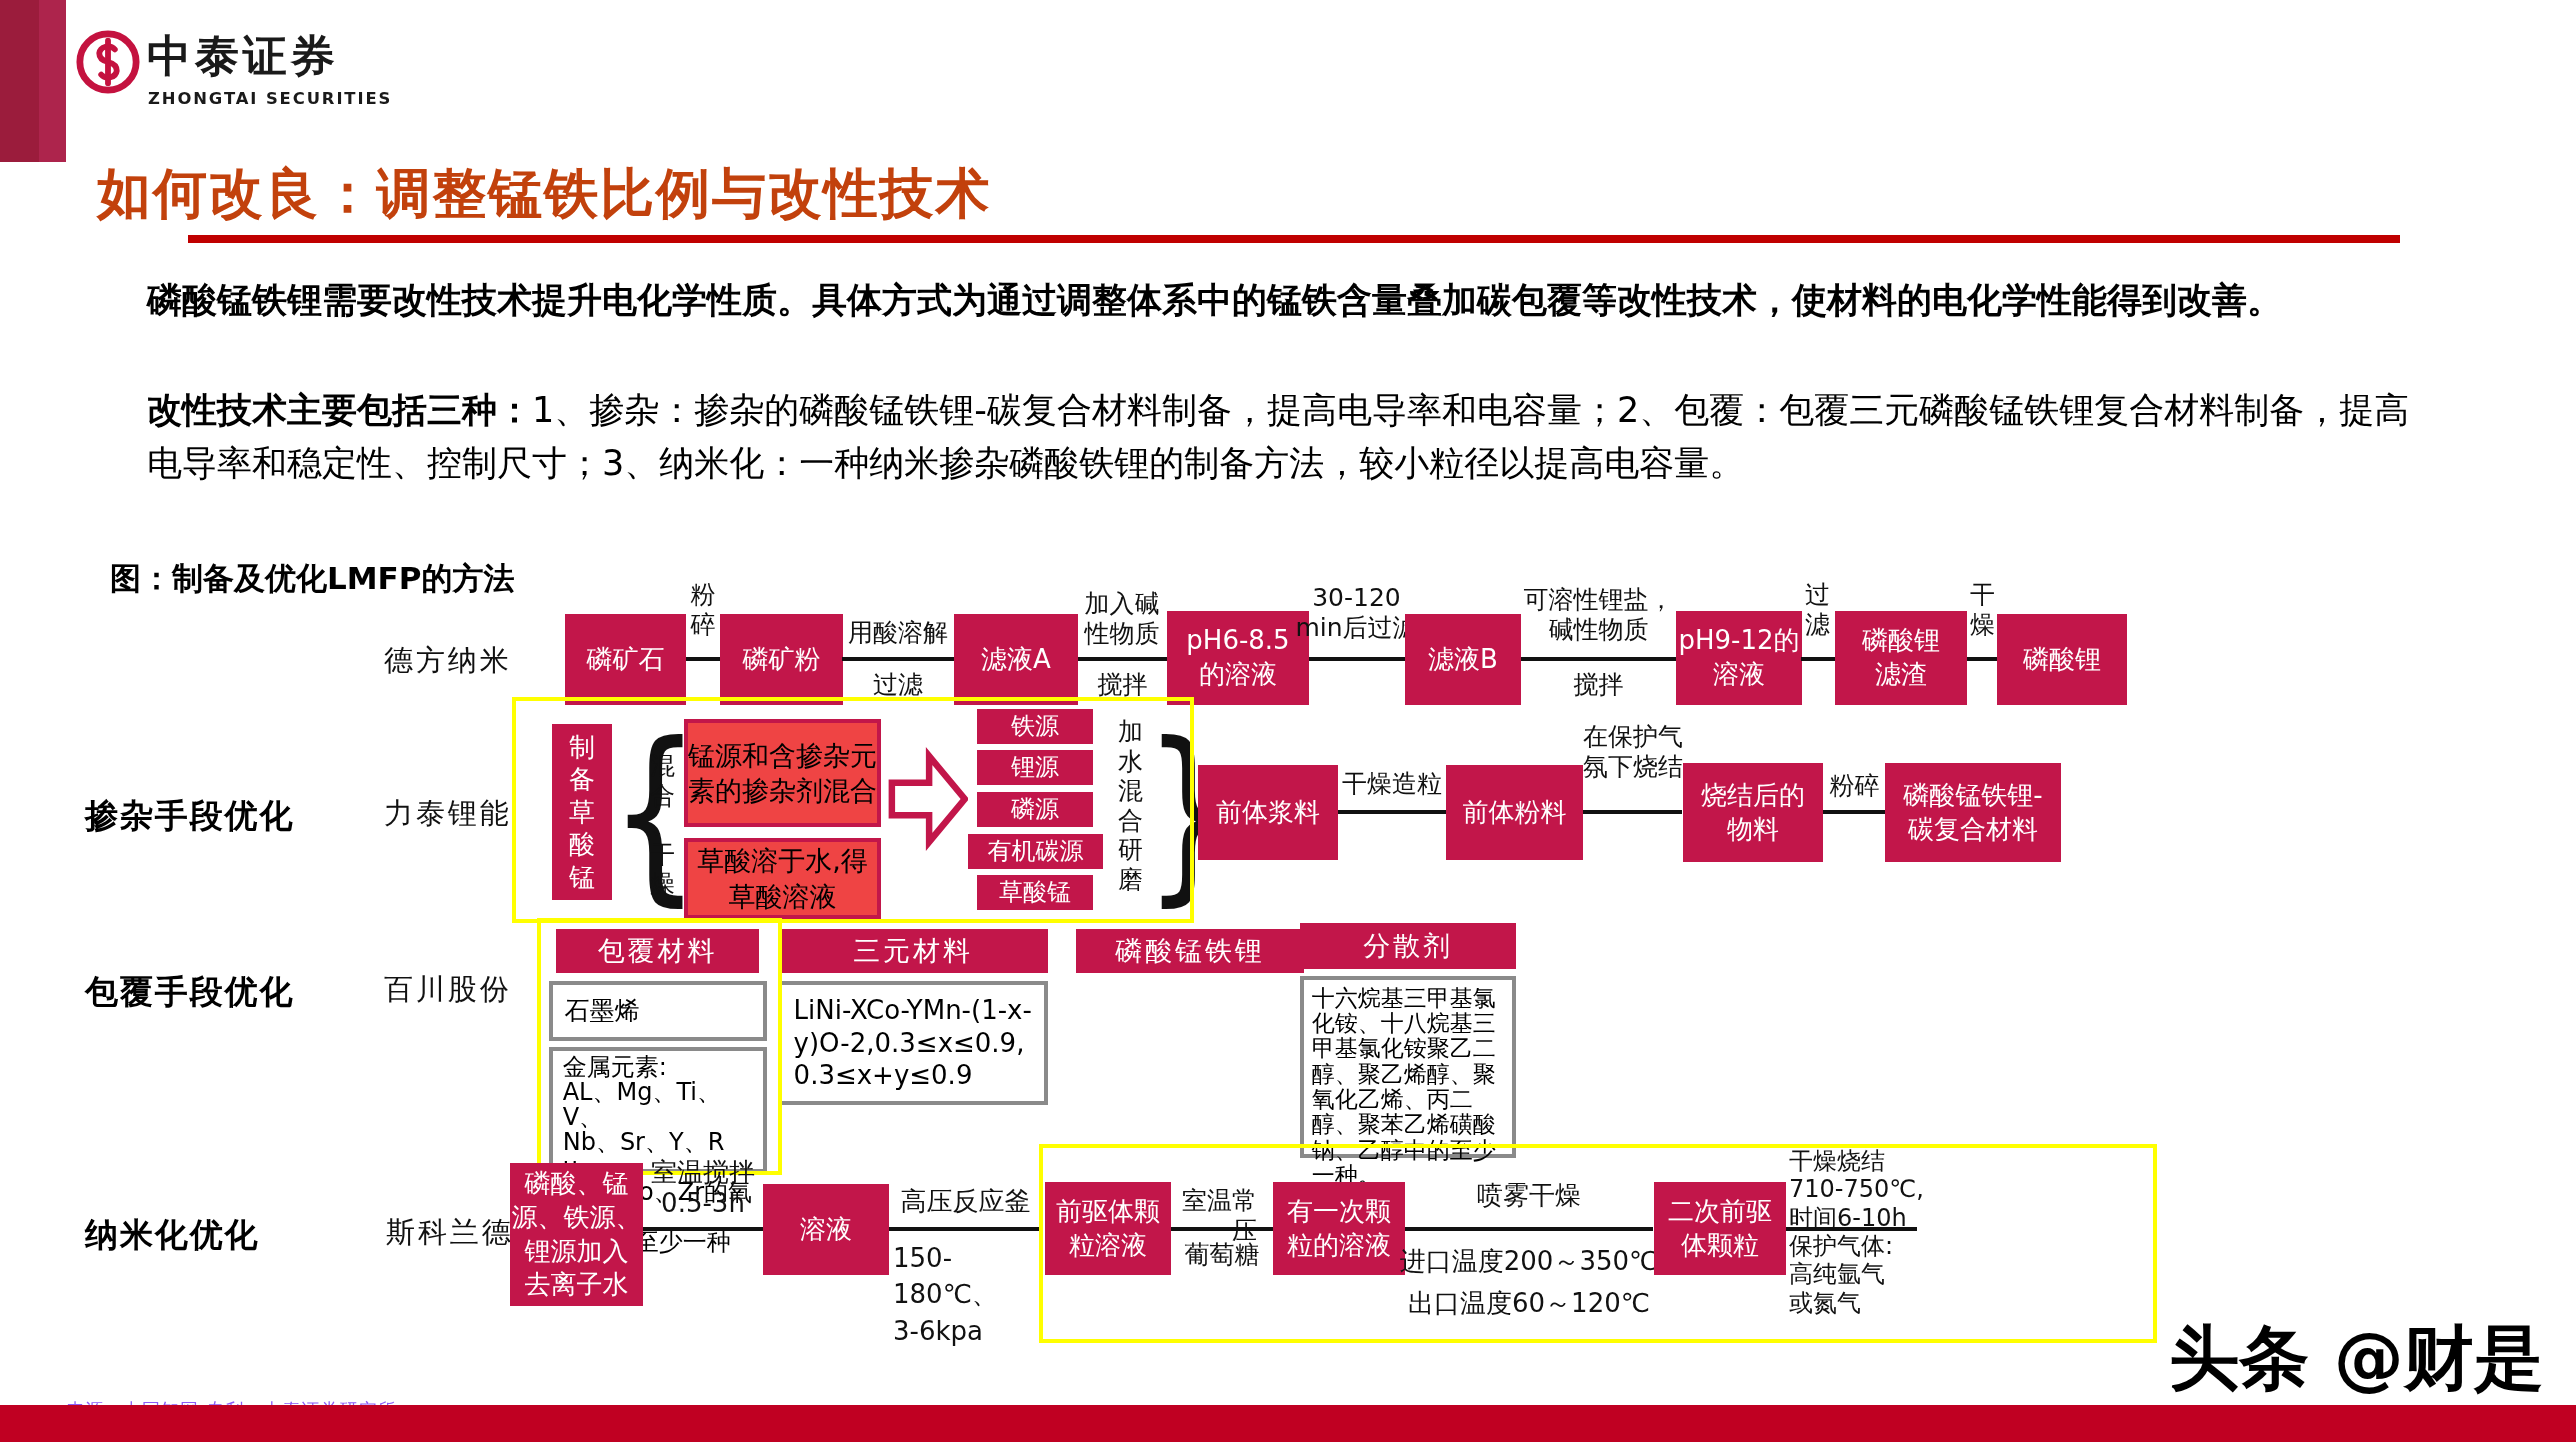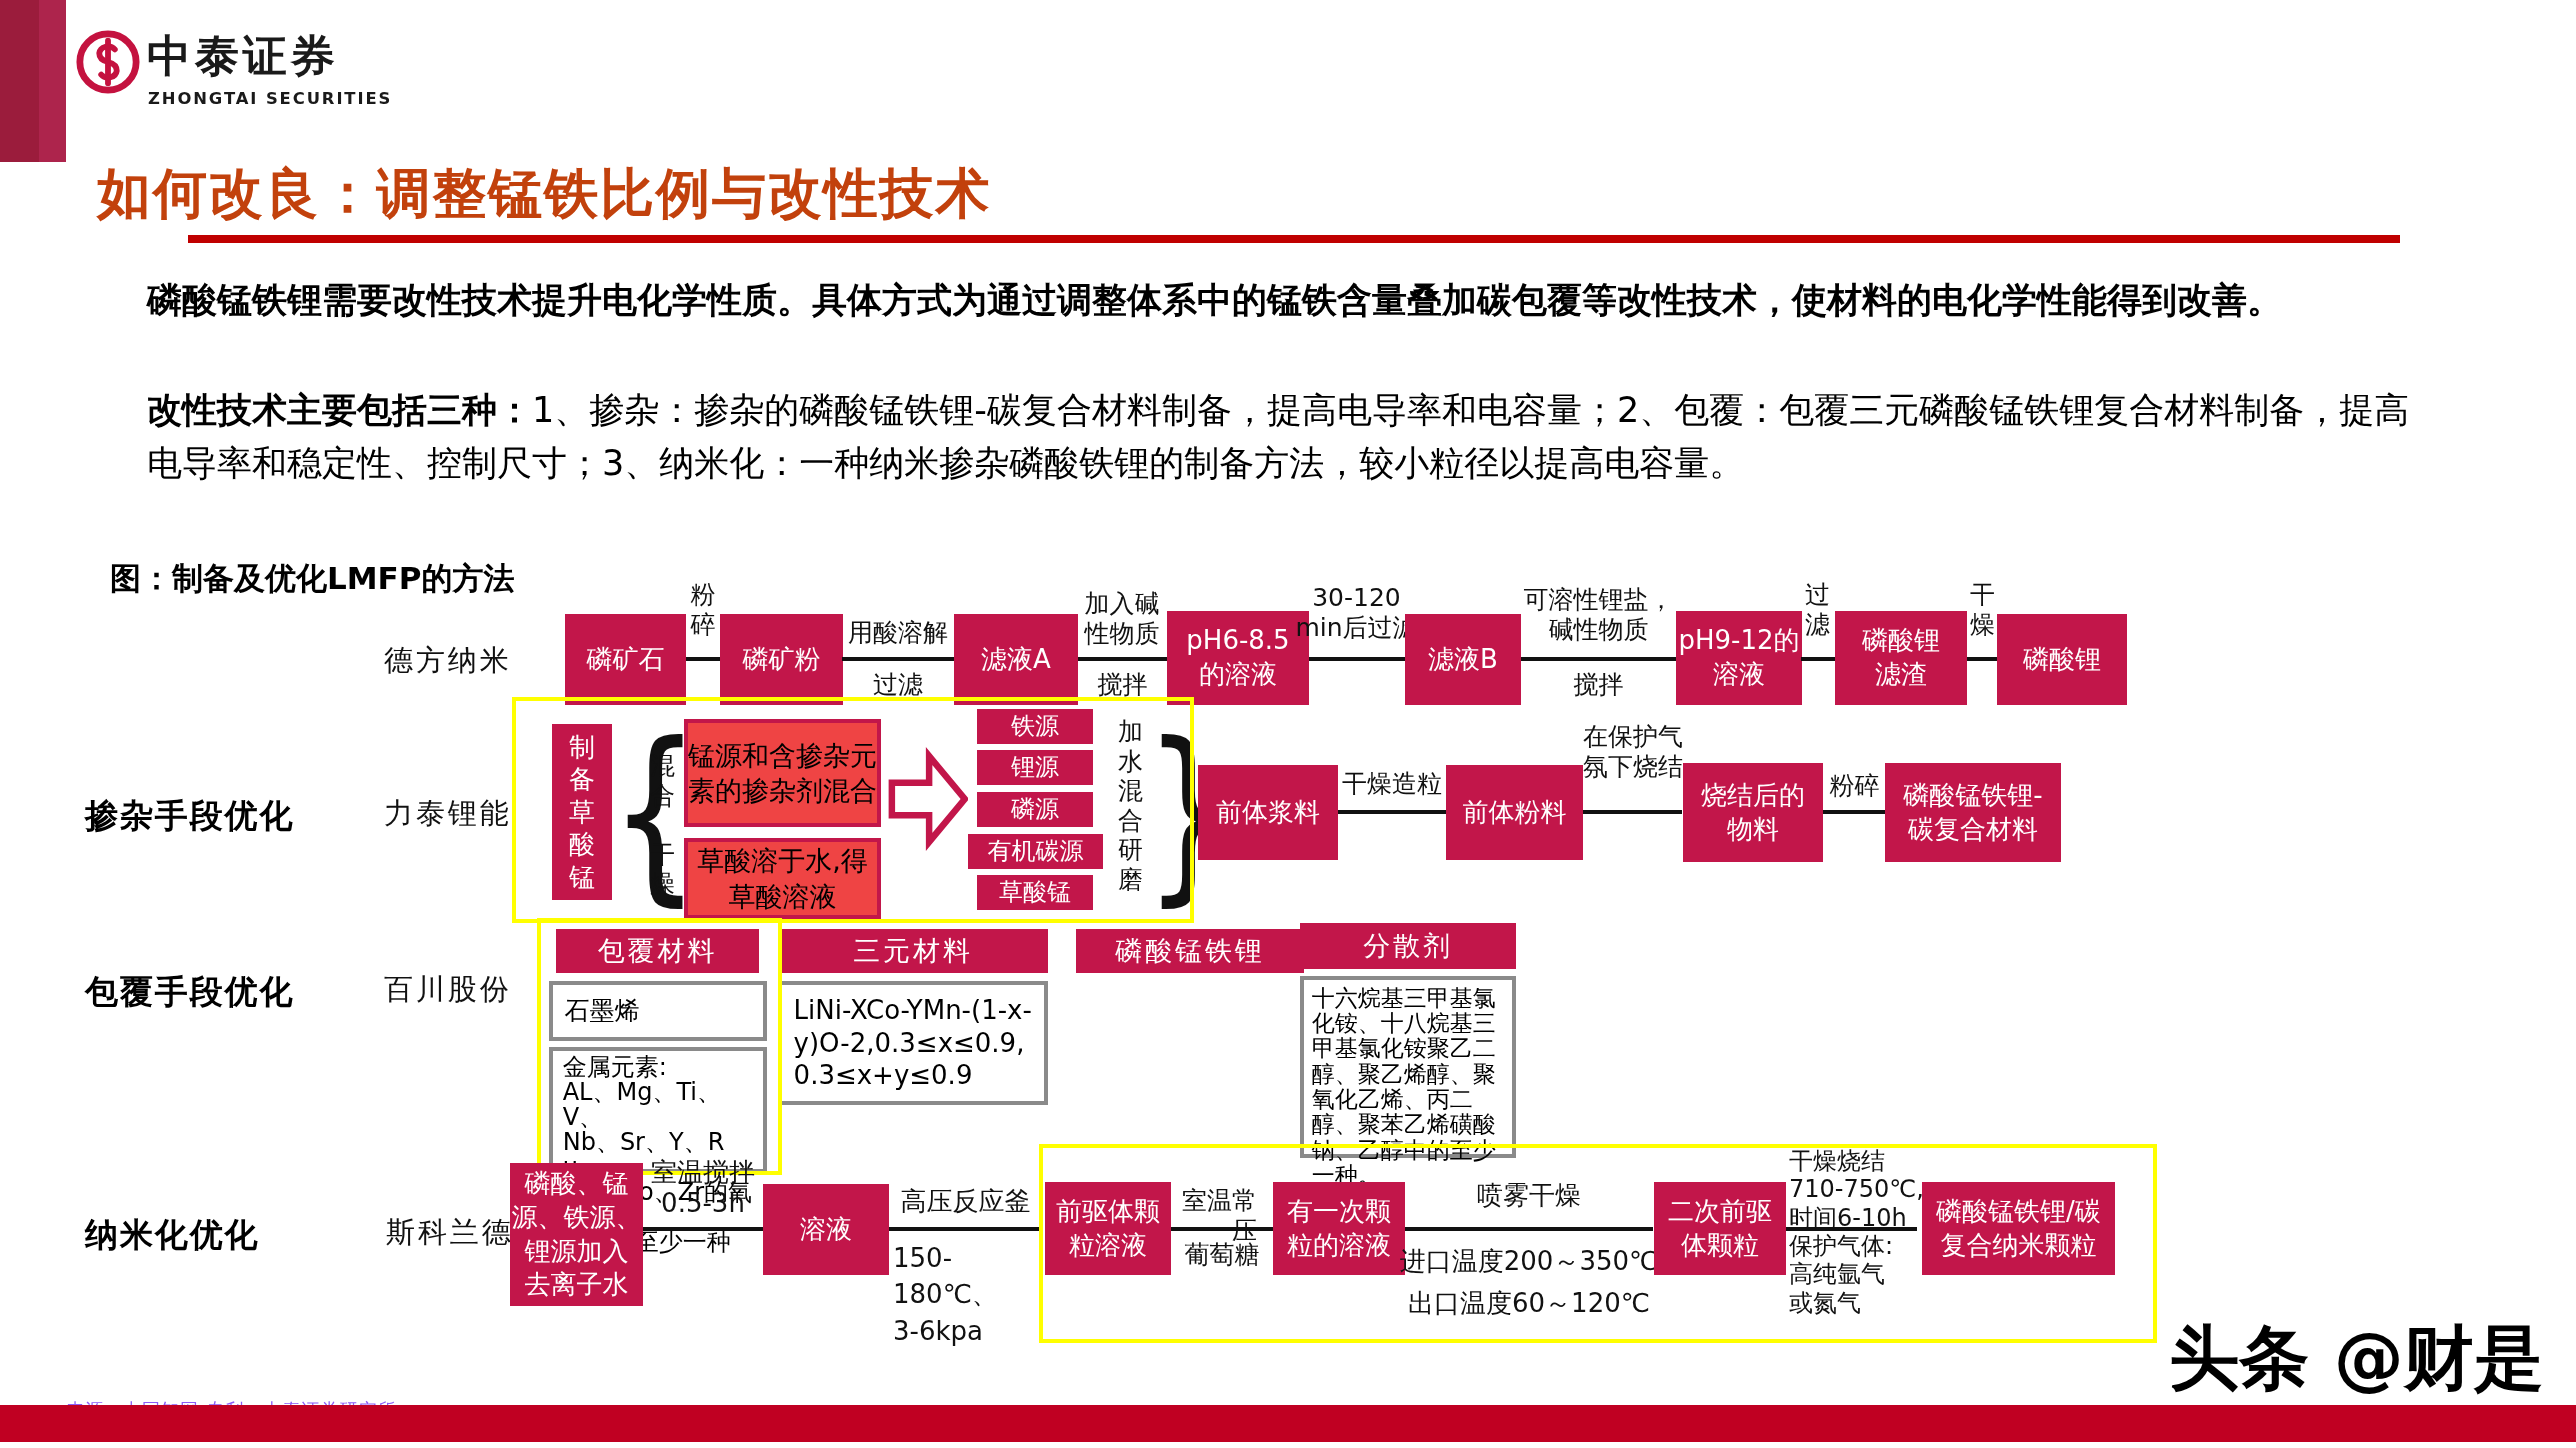--- a/index.html
+++ b/index.html
@@ -220,22 +220,20 @@
   <div class="box" style="left:1654px;top:1182px;width:132px;height:93px;">二次前驱
 体颗粒</div>
   <div class="hline" style="left:1786px;top:1227px;width:131px;"></div>
   <div class="clab clab-left" style="left:1789px;top:1147px;width:135px;font-size:24px;line-height:1.18;">干燥烧结
 710-750℃,
 时间6-10h
 保护气体:
 高纯氩气
 或氮气</div>
 
-  <div class="box" style="left:1922px;top:1182px;width:193px;height:93px;">磷酸锰铁锂/碳
-复合纳米颗粒</div>
 
   <div class="ybox" style="left:1039px;top:1144px;width:1118px;height:199px;"></div>
 
   <div class="source" style="left:66px;top:1358px;">来源：中国知网-专利、中泰证券研究所</div>
   <div class="bottom-bar"></div>
   <div class="watermark">头条 @财是</div>
 
 </div>
 
 

